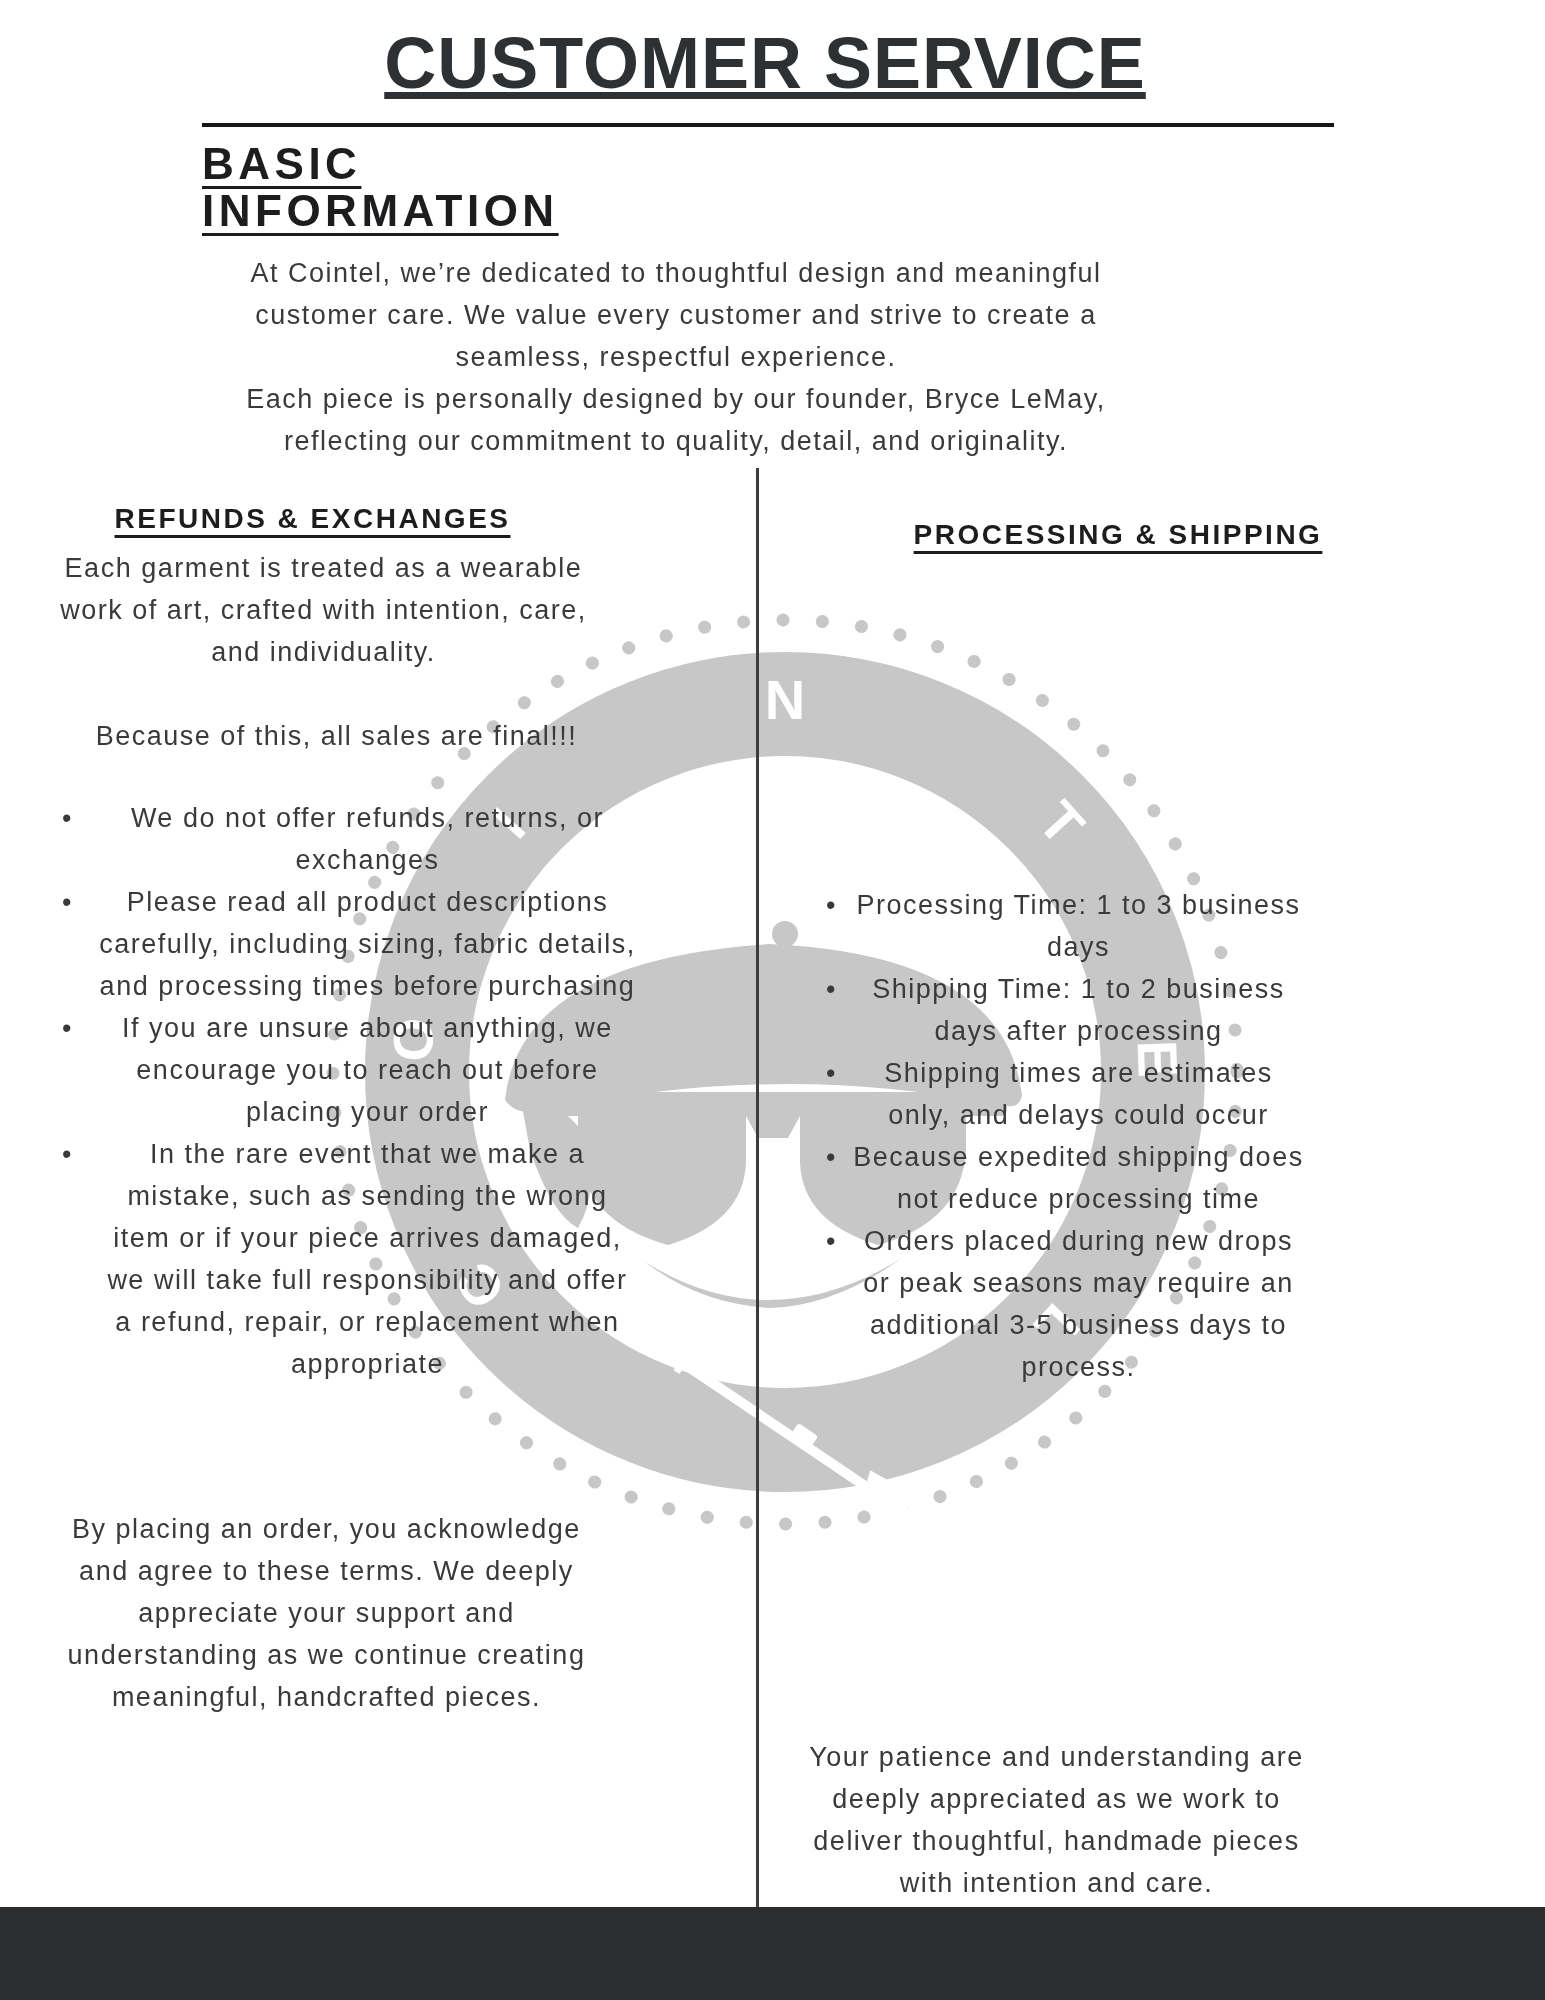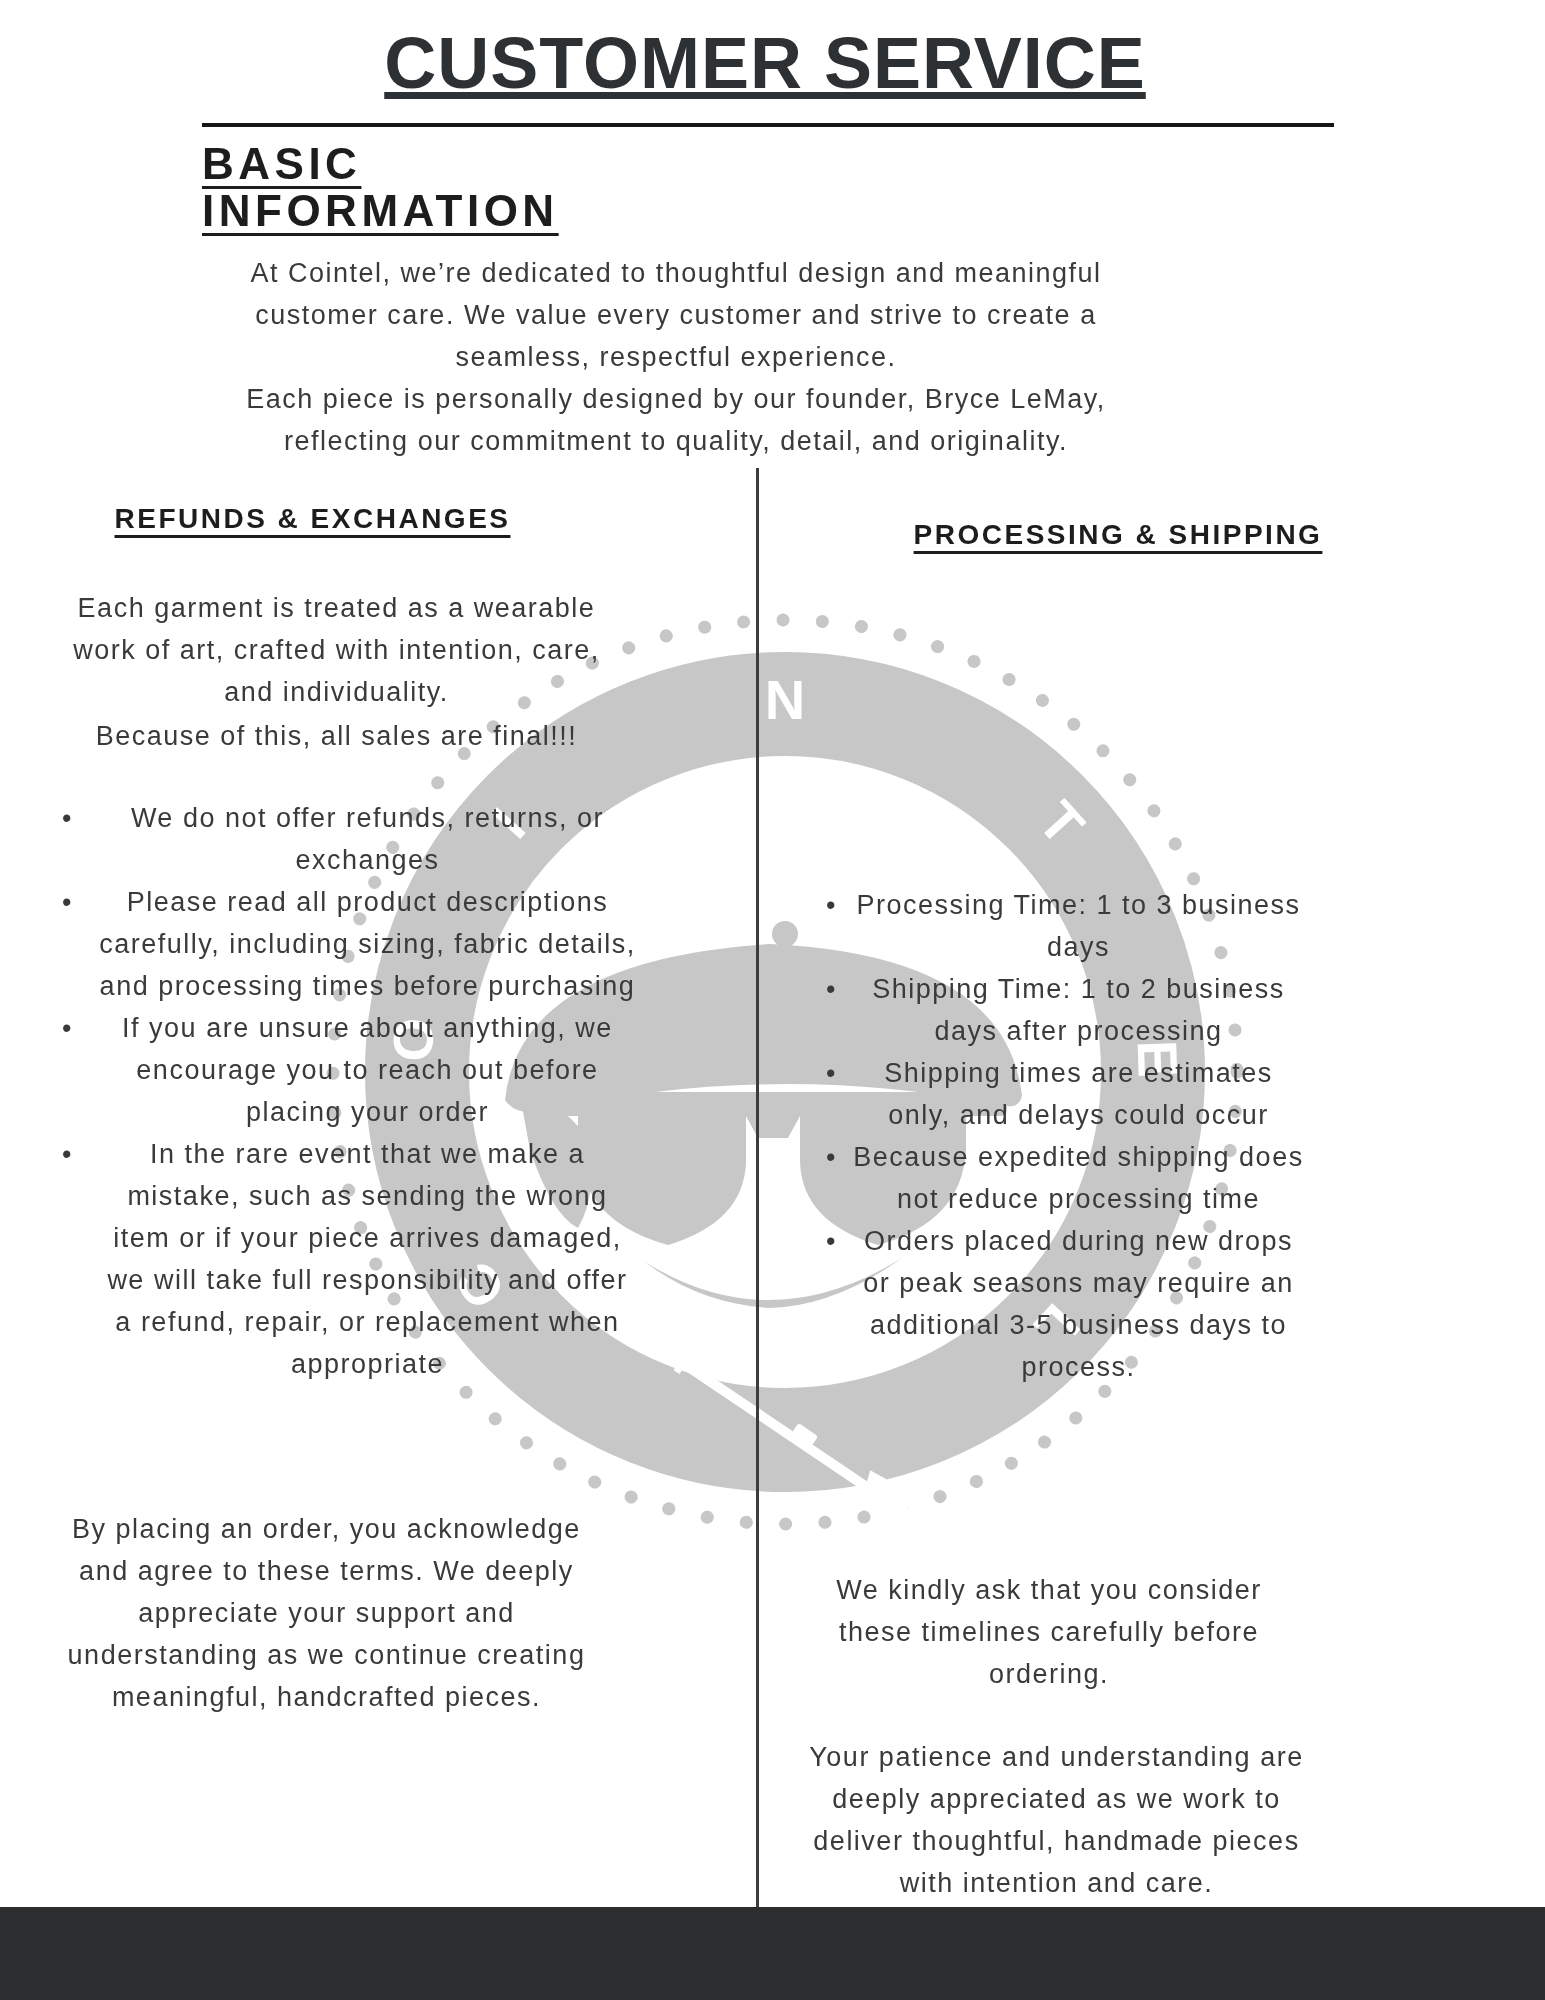--- a/index.html
+++ b/index.html
@@ -21,21 +21,21 @@
   .body-copy{font-size:27px;line-height:42px;letter-spacing:1.5px;color:var(--text);text-align:center;}
   .body-copy p{margin:0;}
   .intro-block{position:absolute;left:196px;top:252px;width:960px;}
   .col-heading{
     font-size:28px;font-weight:800;letter-spacing:2.5px;color:var(--heading);
     text-decoration:underline;text-underline-offset:7px;text-decoration-thickness:3px;
     text-align:center;
   }
   #refunds-heading{position:absolute;left:40px;top:503px;width:545px;text-align:center;}
   #shipping-heading{position:absolute;left:818px;top:519px;width:600px;}
-  #refunds-intro{position:absolute;left:44px;top:547px;width:585px;margin-top:40px;}
+  #refunds-intro{position:absolute;left:31px;top:547px;width:585px;}
   #refunds-note{position:absolute;left:44px;top:715px;width:585px;}
   ul.plain{margin:0;padding:0;list-style:none;}
   ul.plain li{position:relative;margin:0;}
   #refunds-list{position:absolute;left:44px;top:797px;width:596px;}
   #refunds-list li{padding-left:51px;}
   #refunds-list li::before{content:"\2022";position:absolute;left:18px;}
   #refunds-closing{position:absolute;left:44px;top:1508px;width:565px;}
   .divider{position:absolute;left:756px;top:468px;width:3px;height:1439px;background:var(--divider);}
   #shipping-intro{position:absolute;left:804px;top:548px;width:510px;}
   #shipping-list{position:absolute;left:804px;top:884px;width:502px;}
@@ -115,17 +115,16 @@
   <div id="refunds-closing" class="body-copy">By placing an order, you acknowledge and agree to these terms. We deeply appreciate your support and understanding as we continue creating meaningful, handcrafted pieces.</div>
 
   <div id="shipping-heading" class="col-heading">PROCESSING &amp; SHIPPING</div>
   <ul id="shipping-list" class="plain body-copy">
     <li>Processing Time: 1 to 3 business days</li>
     <li>Shipping Time: 1 to 2 business days after processing</li>
     <li>Shipping times are estimates only, and delays could occur</li>
     <li>Because expedited shipping does not reduce processing time</li>
     <li>Orders placed during new drops or peak seasons may require an additional 3-5 business days to process.</li>
   </ul>
-  <div id="shipping-closing1" class="body-copy">We kindly ask that you consider these timelines carefully before ordering.</div>
   <div id="shipping-closing2" class="body-copy">Your patience and understanding are deeply appreciated as we work to deliver thoughtful, handmade pieces with intention and care.</div>
 
   <div class="footer-bar"></div>
 </div>
 
 </body></html>

